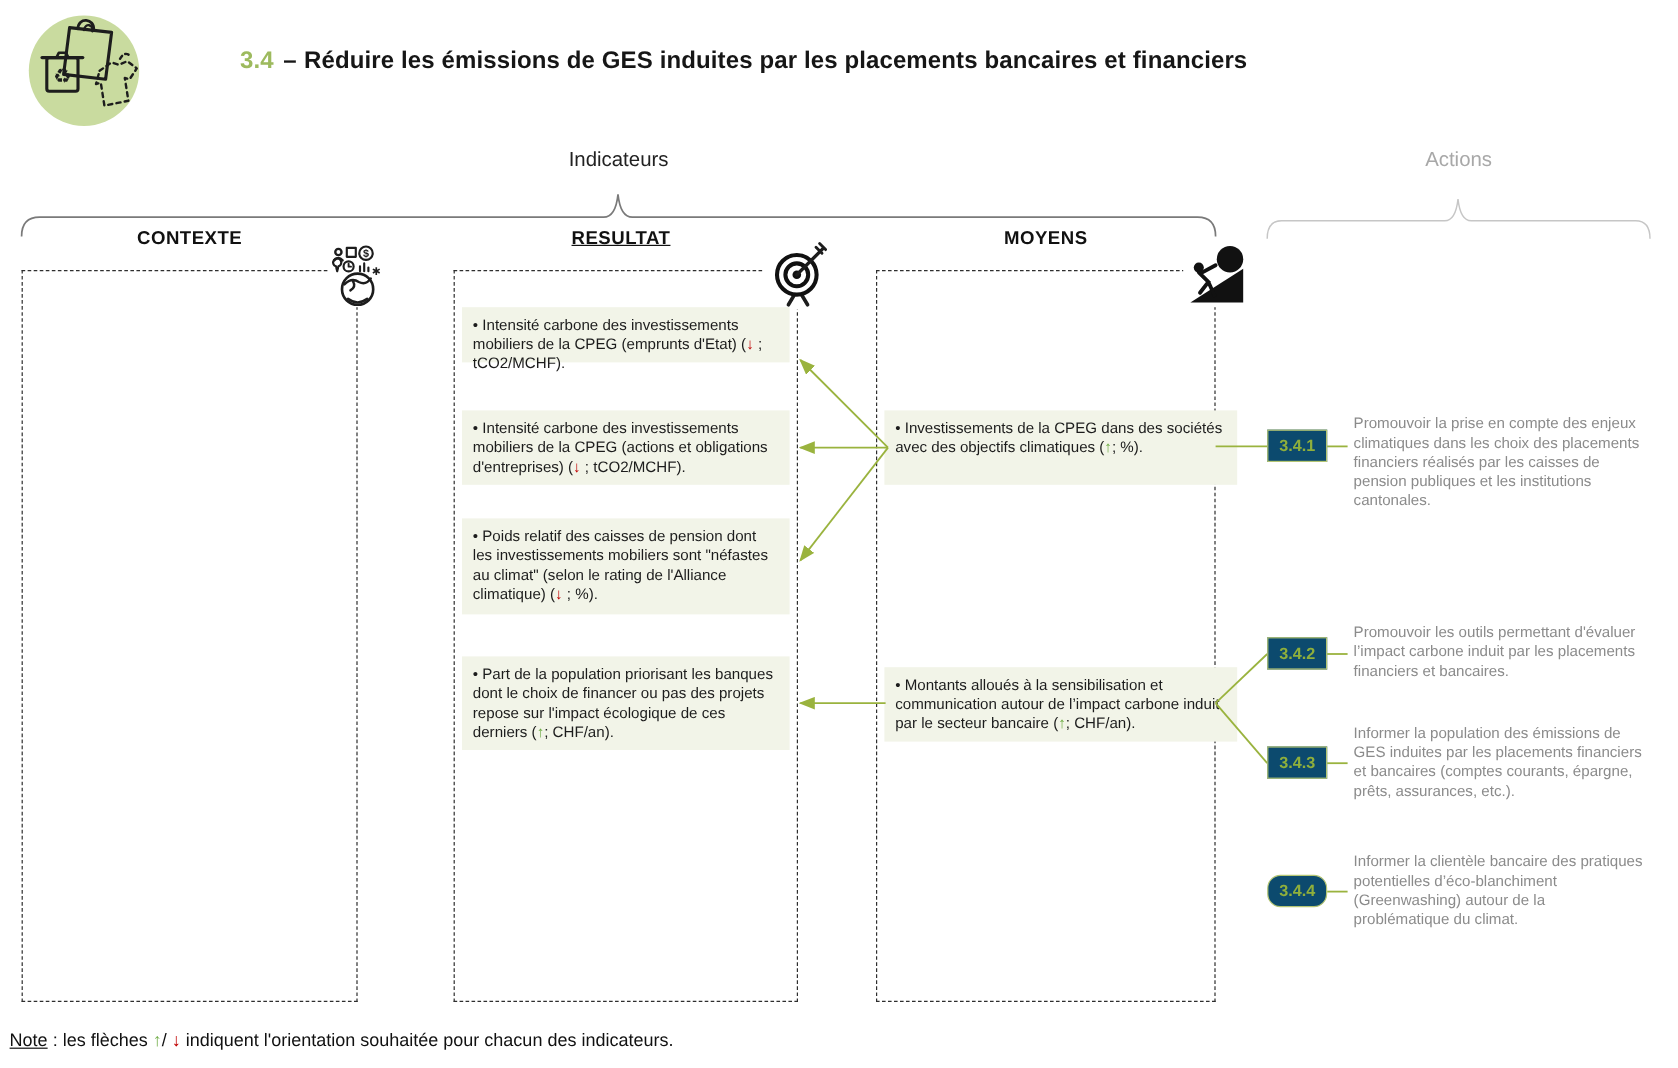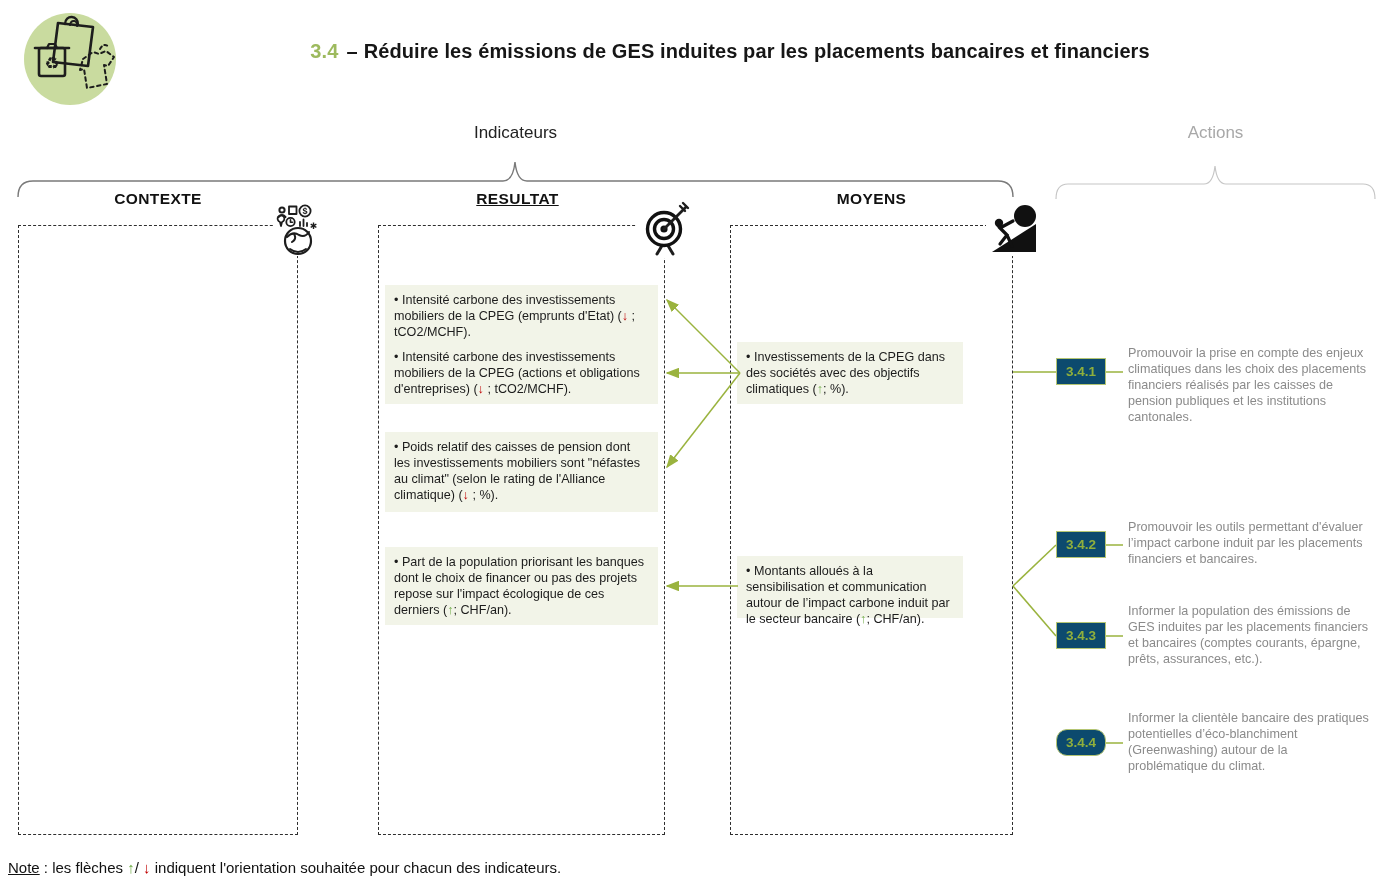--- a/index.html
+++ b/index.html
@@ -12,21 +12,21 @@
     --arrow-down-red:#c00000;
     --actions-gray:#8b8b8b;
     --header-gray:#a8a8a8;
   }
   *{box-sizing:border-box;margin:0;padding:0;}
   body{background:#fff;font-family:"Liberation Sans",sans-serif;}
   .canvas{position:relative;width:1398px;height:890px;background:#fff;overflow:hidden;}
 
   .logo{position:absolute;left:20px;top:6px;width:100px;height:100px;}
 
-  .title{position:absolute;left:200px;top:40px;width:1060px;text-align:center;
+  .title{position:absolute;left:200px;top:40px;width:1060px;
          font-size:20px;font-weight:600;color:#161616;letter-spacing:.1px;}
   .title .num{color:var(--title-number-green);font-weight:700;}
   .title .sep{font-weight:600;padding:0 6px 0 8px;}
 
   .zone-label{position:absolute;top:123px;font-size:17px;}
   .zone-indicateurs{left:18px;width:995px;text-align:center;color:#222;}
   .zone-actions{left:1056px;width:319px;text-align:center;color:var(--header-gray);}
 
   .bracket{position:absolute;left:0;top:0;pointer-events:none;}
 
@@ -42,22 +42,22 @@
   .db-moyens{left:730px;width:283px;}
 
   .col-icon{position:absolute;background:#fff;display:flex;align-items:center;justify-content:center;}
   .ci-contexte{left:274px;top:204px;width:52px;height:52px;}
   .ci-resultat{left:636px;top:198px;width:58px;height:60px;}
   .ci-moyens{left:986px;top:202px;width:54px;height:54px;}
 
   .ibox{position:absolute;background:var(--indicator-bg);color:#1c1c1c;
         font-size:12.6px;line-height:16px;padding:7px 9px 6px 9px;}
   .r-box{left:385px;width:273px;}
-  .m-box{left:737px;width:226px;}
-  .r1{top:285px;height:72px;}
+  .m-box{left:737px;width:294px;}
+  .r1{top:256px;height:46px;}
   .r2{top:342px;height:62px;}
   .r3{top:432px;height:80px;}
   .r4{top:547px;height:78px;}
   .m1{top:342px;height:62px;}
   .m2{top:556px;height:62px;}
   .arr-up{color:var(--arrow-up-green);font-weight:700;}
   .arr-dn{color:var(--arrow-down-red);font-weight:700;}
 
   .acode{position:absolute;left:1056px;width:50px;height:27px;background:#0c4a6e;
          border:1.6px solid var(--box-border-green);color:var(--action-code-green);

